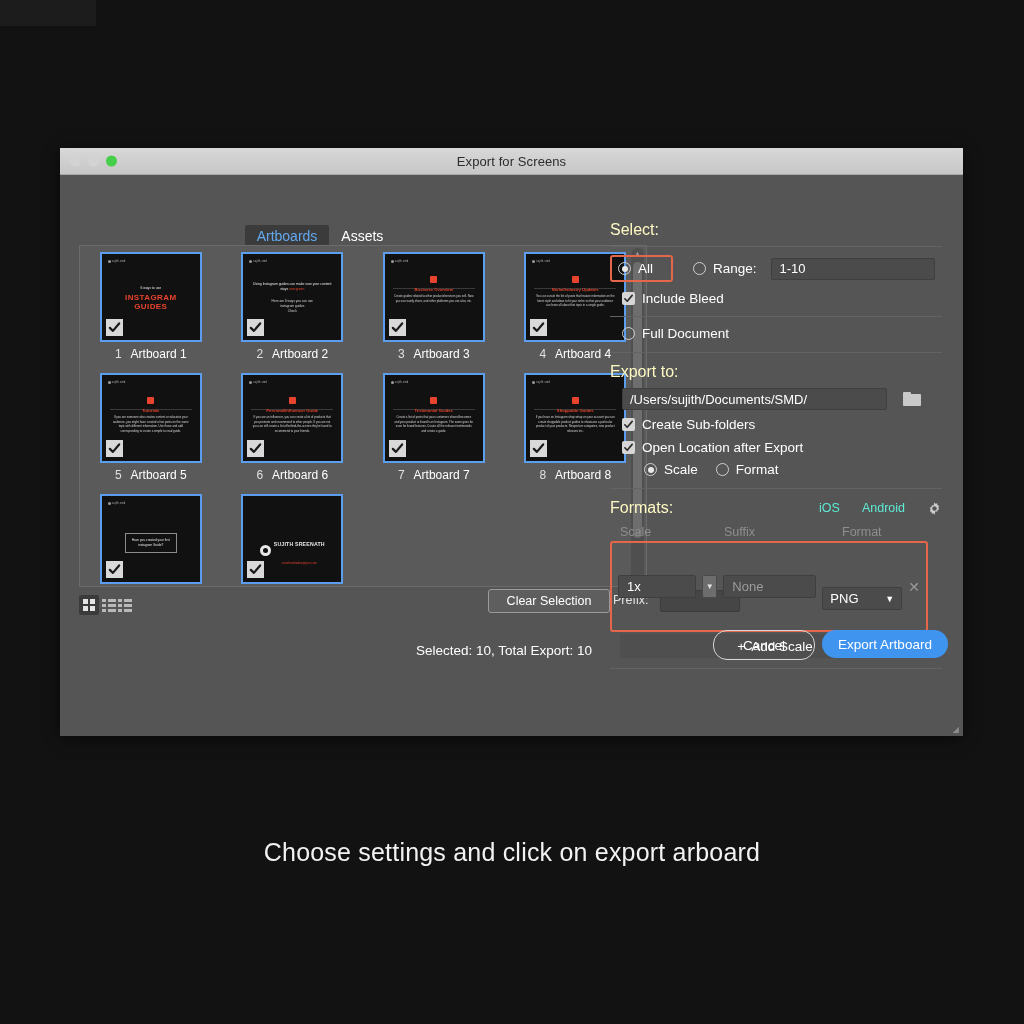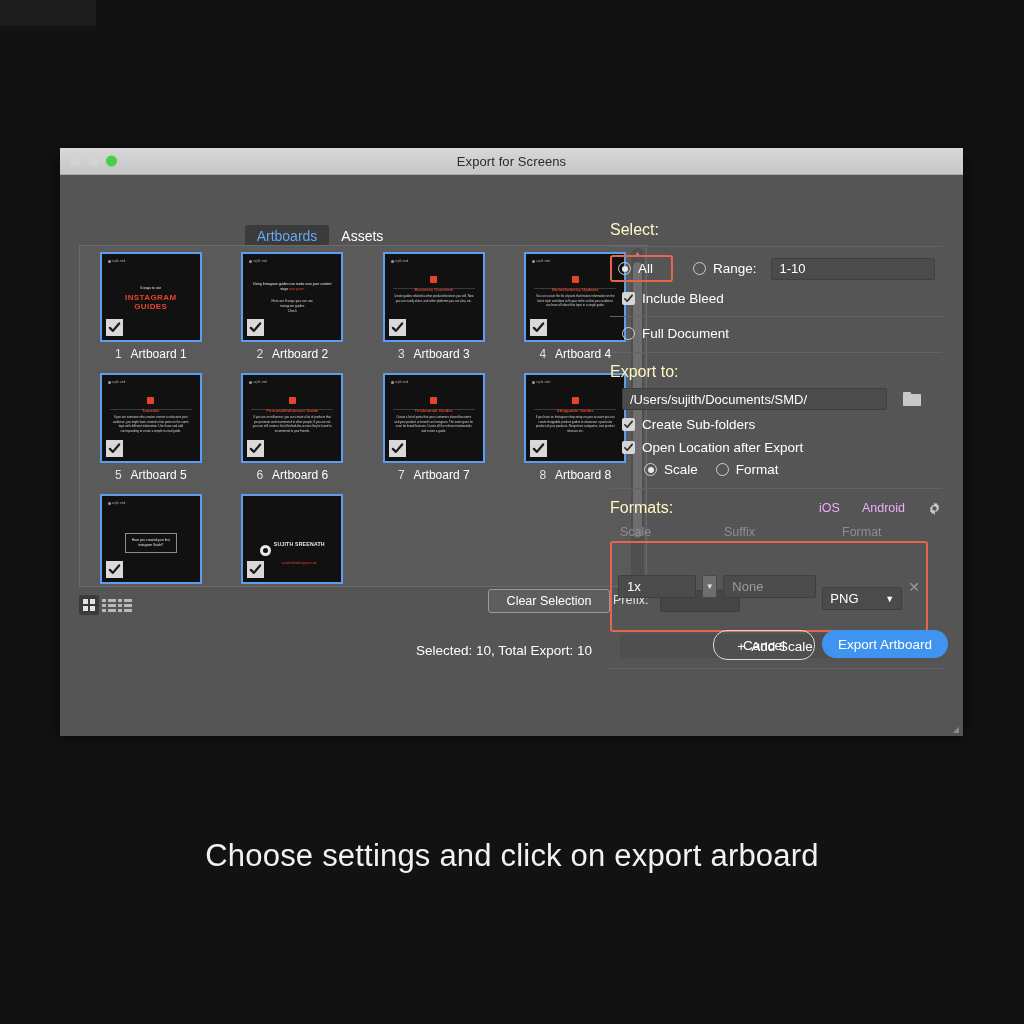--- a/index.html
+++ b/index.html
@@ -124,21 +124,21 @@
   }
   .path-field{
     width:265px;height:22px;background:#4b4b4b;border:1px solid #3f3f3f;border-radius:2px;
     display:flex;align-items:center;padding-left:7px;color:#ffffff;font-size:13px;box-sizing:border-box;
   }
   .folder-ico{width:18px;height:14px;position:relative;}
   .folder-ico::before{content:"";position:absolute;left:0;top:2px;width:18px;height:12px;background:#c9c9c9;border-radius:1px;}
   .folder-ico::after{content:"";position:absolute;left:0;top:0;width:8px;height:3px;background:#c9c9c9;border-radius:1px 1px 0 0;}
 
   .fmt-head{display:flex;align-items:center;justify-content:space-between;width:332px;}
-  .plat{font-size:12.5px;color:#f0abfc;}
+  .plat{font-size:12.5px;color:#5eead4;}
   .gear{width:15px;height:15px;}
 
   .colhead{display:flex;font-size:12.5px;color:#8e8e8e;}
   .fmt-row{
     display:flex;align-items:center;gap:6px;padding:20px 6px;box-sizing:border-box;
   }
   .scale-sel{width:92px;height:23px;background:#4b4b4b;border:1px solid #3f3f3f;border-radius:2px;display:flex;align-items:center;padding-left:8px;color:#fff;font-size:13px;box-sizing:border-box;}
   .scale-arrow{width:18px;height:23px;background:#6d6d6d;border:1px solid #4a4a4a;border-radius:2px;display:flex;align-items:center;justify-content:center;color:#e0e0e0;font-size:8px;box-sizing:border-box;}
   .suffix-field{width:110px;height:23px;background:#4b4b4b;border:1px solid #3f3f3f;border-radius:2px;display:flex;align-items:center;padding-left:8px;color:#9c9c9c;font-size:13px;box-sizing:border-box;}
   .format-sel{width:93px;height:23px;background:#4b4b4b;border:1px solid #3f3f3f;border-radius:2px;display:flex;align-items:center;justify-content:space-between;padding:0 7px;color:#fff;font-size:13px;box-sizing:border-box;margin-top:24px;}
@@ -159,21 +159,21 @@
   .export{
     position:absolute;left:762px;top:455px;width:126px;height:28px;border-radius:14px;
     background:#3f94ef;color:#ffffff;font-size:13.5px;
     display:flex;align-items:center;justify-content:center;
   }
   .resize{position:absolute;right:4px;bottom:3px;color:#8c8c8c;font-size:8px;}
 
   
   .caption{
     position:absolute;left:0;top:838px;width:1024px;text-align:center;
-    font-size:31px;color:#f2f2f2;letter-spacing:.2px;
+    font-size:25px;color:#f2f2f2;letter-spacing:.2px;
   }
 </style>
 </head>
 <body>
 
 <div class="bg-tint"></div>
 
 <div class="window">
 
   <div class="titlebar">

